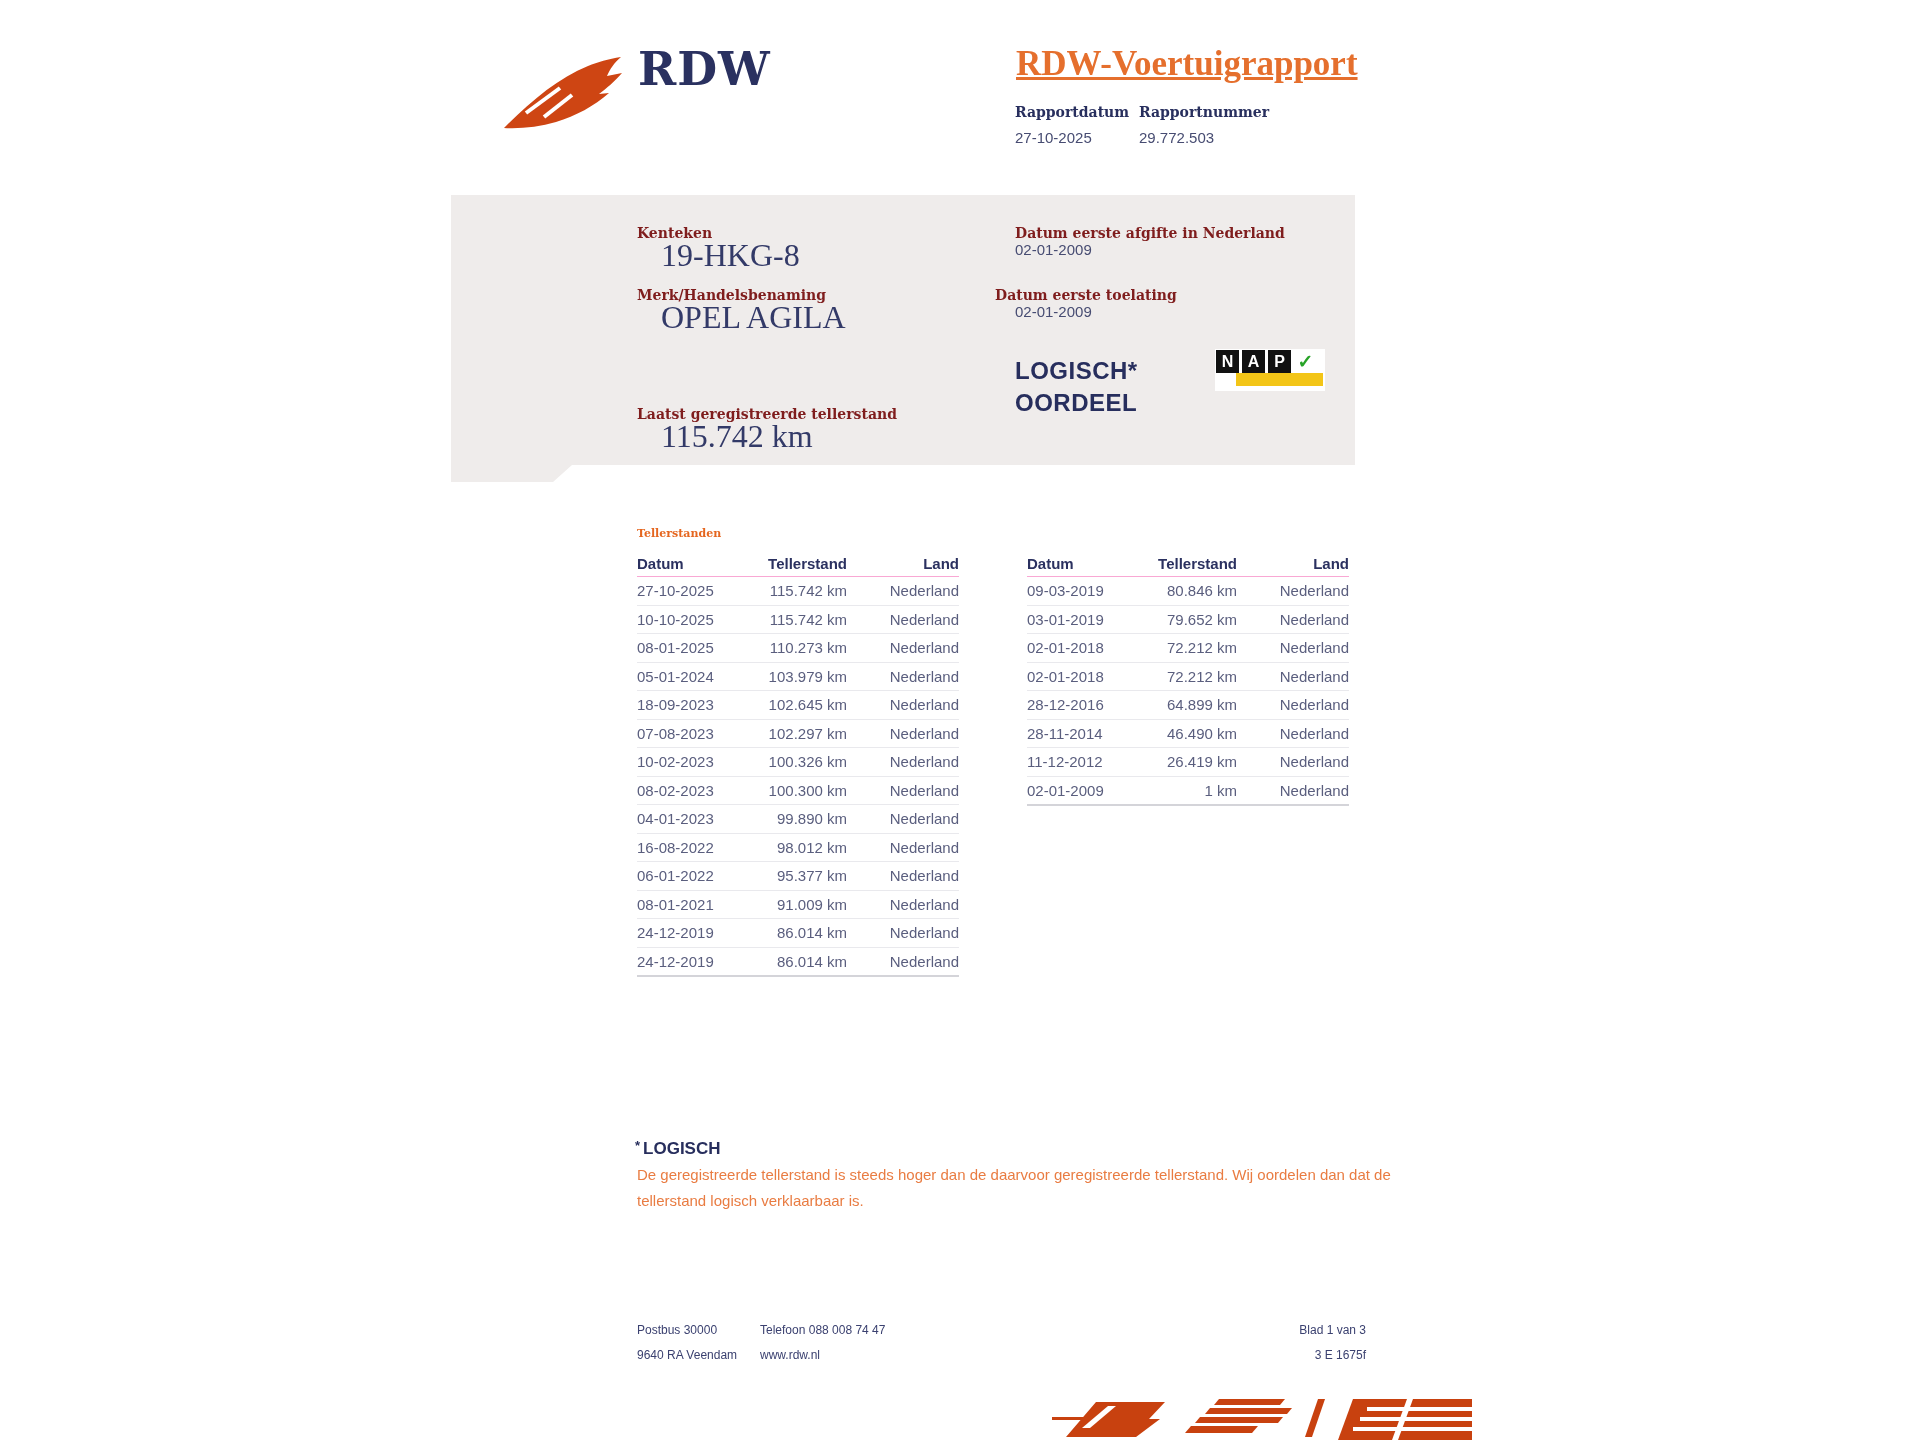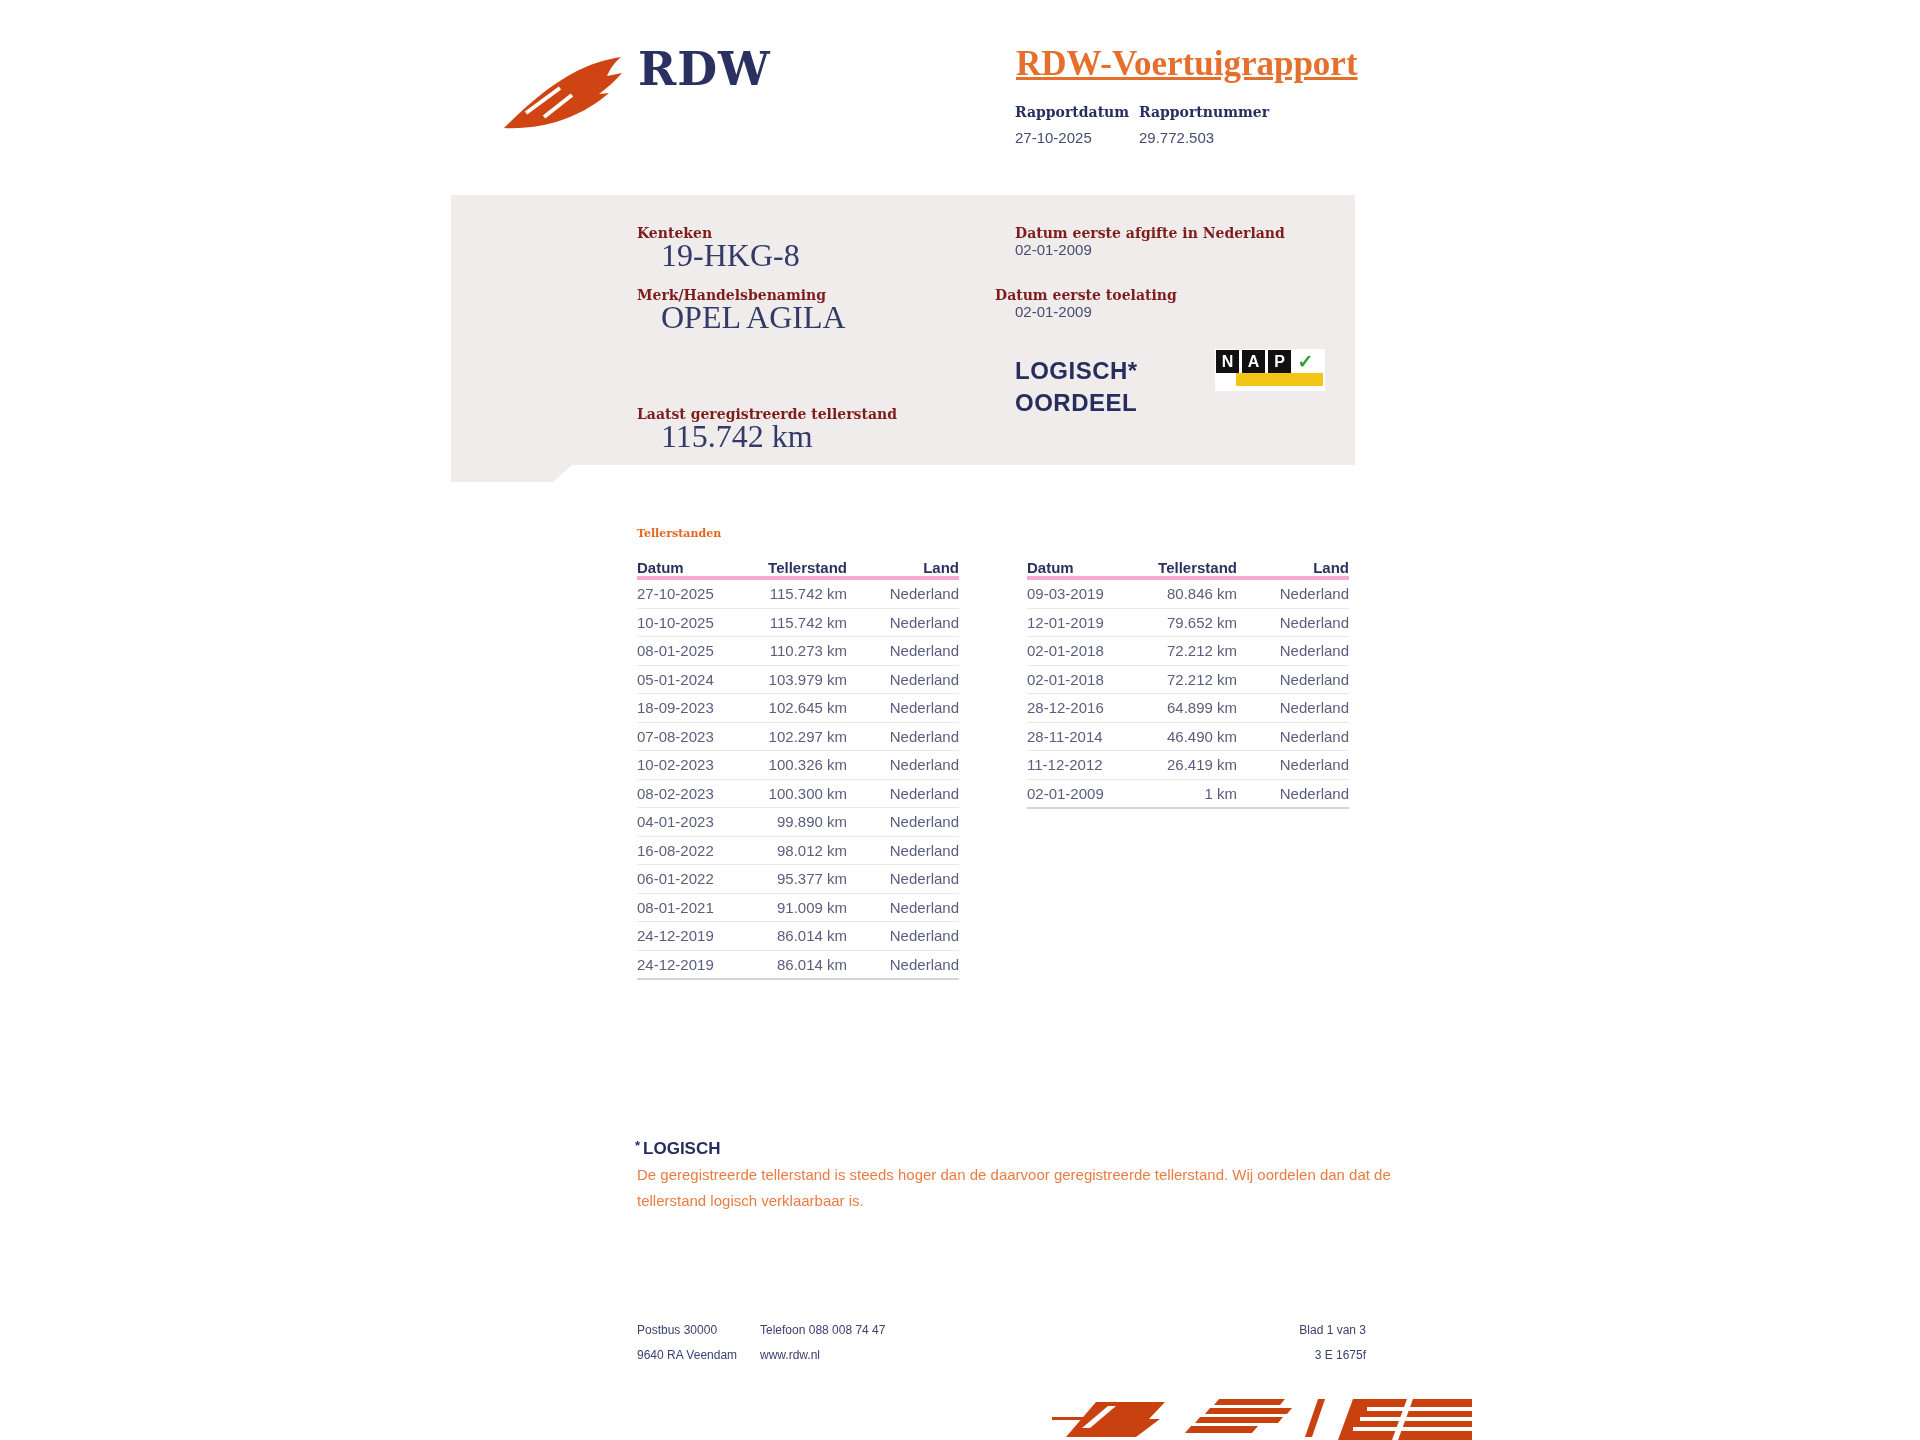--- a/index.html
+++ b/index.html
@@ -30,21 +30,21 @@
   .nap-bar{position:absolute;left:21px;top:24px;width:87px;height:13px;background:#f3c517;}
   .nap-sq{position:absolute;top:1px;width:23px;height:23px;background:#111111;color:#ffffff;
           font-weight:bold;font-size:16px;text-align:center;line-height:23px;}
   .nap-check{position:absolute;top:1px;width:23px;height:23px;background:#ffffff;
              color:#27a327;font-weight:bold;font-size:19px;text-align:center;line-height:23px;}
 
   
   .section-title{position:absolute;left:637px;top:527px;font-family:"DejaVu Serif",serif;
                  font-weight:bold;font-size:11px;color:#e5661f;}
   .mtable{position:absolute;top:550px;width:322px;}
-  .thead{display:flex;height:26px;align-items:flex-end;border-bottom:4px solid #f9a8d4;
+  .thead{display:flex;height:26px;align-items:center;border-bottom:1px solid #f9a8d4;
          font-weight:bold;font-size:15px;color:#2b3160;}
   .trow{display:flex;height:27.5px;align-items:center;border-bottom:1px solid #e9e9ed;
         font-size:15px;color:#5a5e7e;}
   .trow:last-child{border-bottom:2px solid #d4d4d9;}
   .c0{width:112px;}
   .c1{width:98px;text-align:right;}
   .c2{flex:1;text-align:right;}
 
   
   .expl-head{position:absolute;left:635px;top:1138px;font-size:17px;font-weight:bold;
@@ -198,21 +198,21 @@
       <span class="c1">Tellerstand</span>
       <span class="c2">Land</span>
     </div>
     <div>
         <div class="trow">
           <span class="tcell c0">09-03-2019</span>
           <span class="tcell c1">80.846 km</span>
           <span class="tcell c2">Nederland</span>
         </div>
         <div class="trow">
-          <span class="tcell c0">12-01-2019</span>
+          <span class="tcell c0">03-01-2019</span>
           <span class="tcell c1">79.652 km</span>
           <span class="tcell c2">Nederland</span>
         </div>
         <div class="trow">
           <span class="tcell c0">02-01-2018</span>
           <span class="tcell c1">72.212 km</span>
           <span class="tcell c2">Nederland</span>
         </div>
         <div class="trow">
           <span class="tcell c0">02-01-2018</span>

